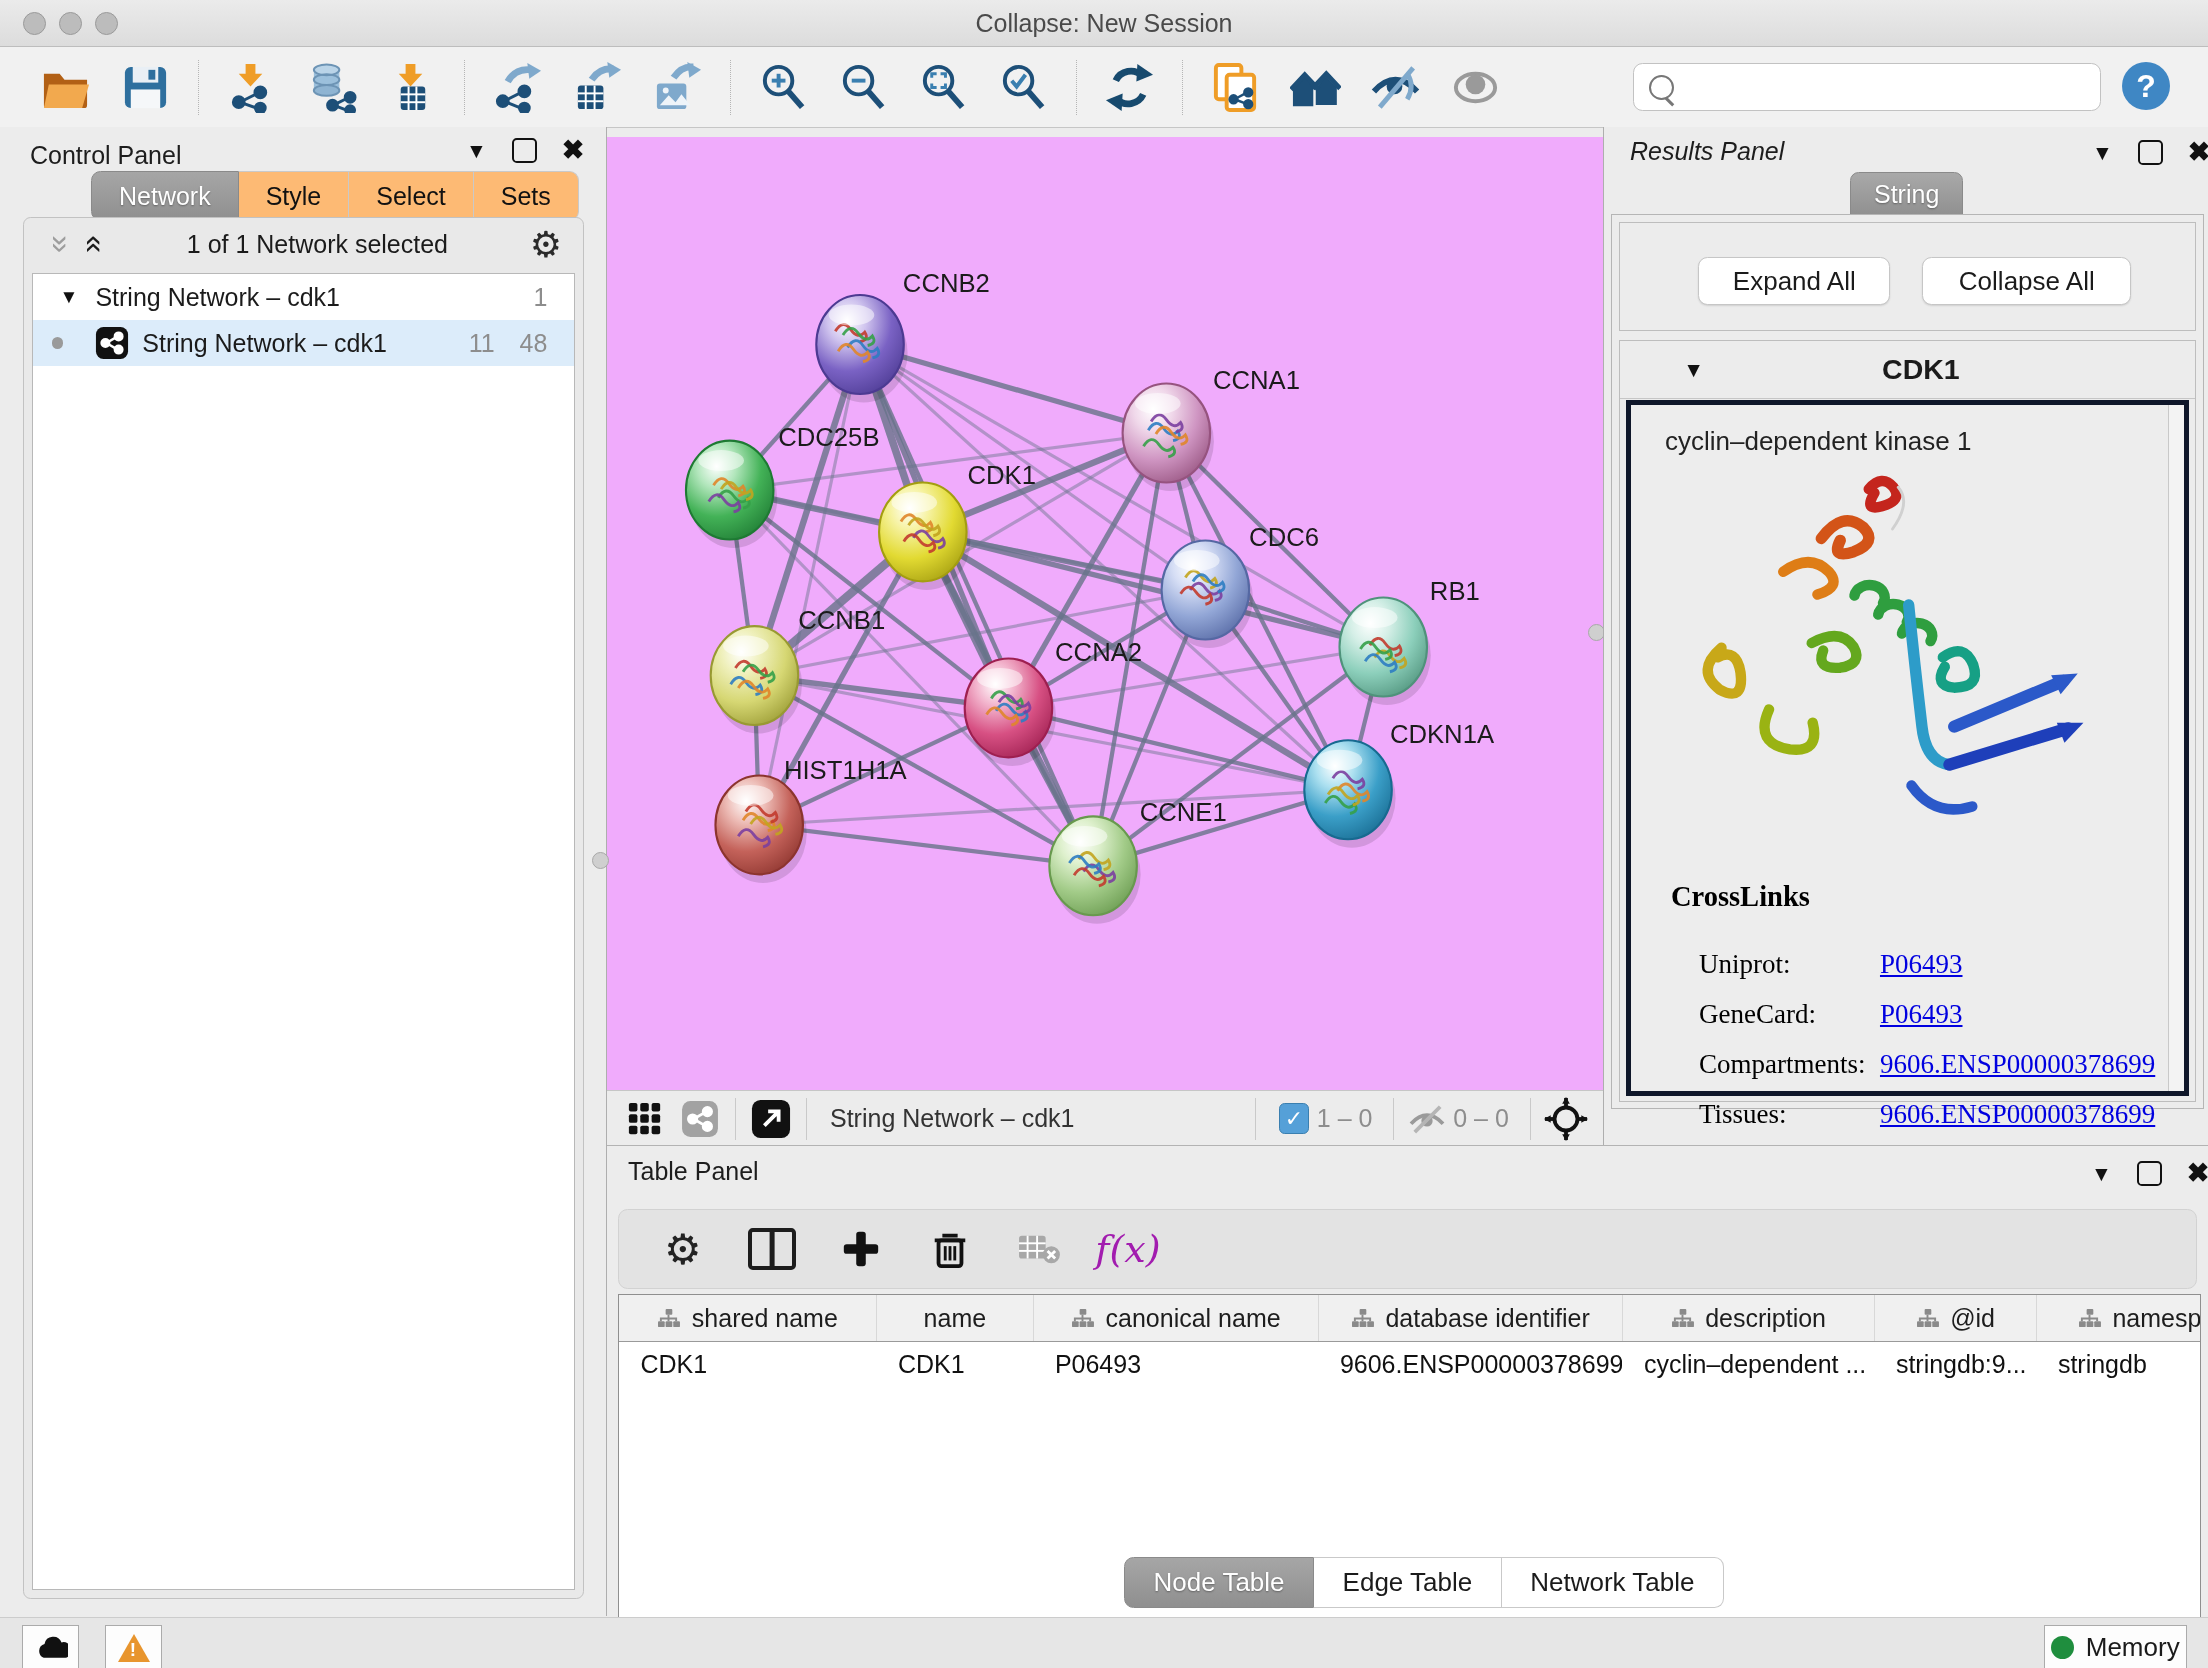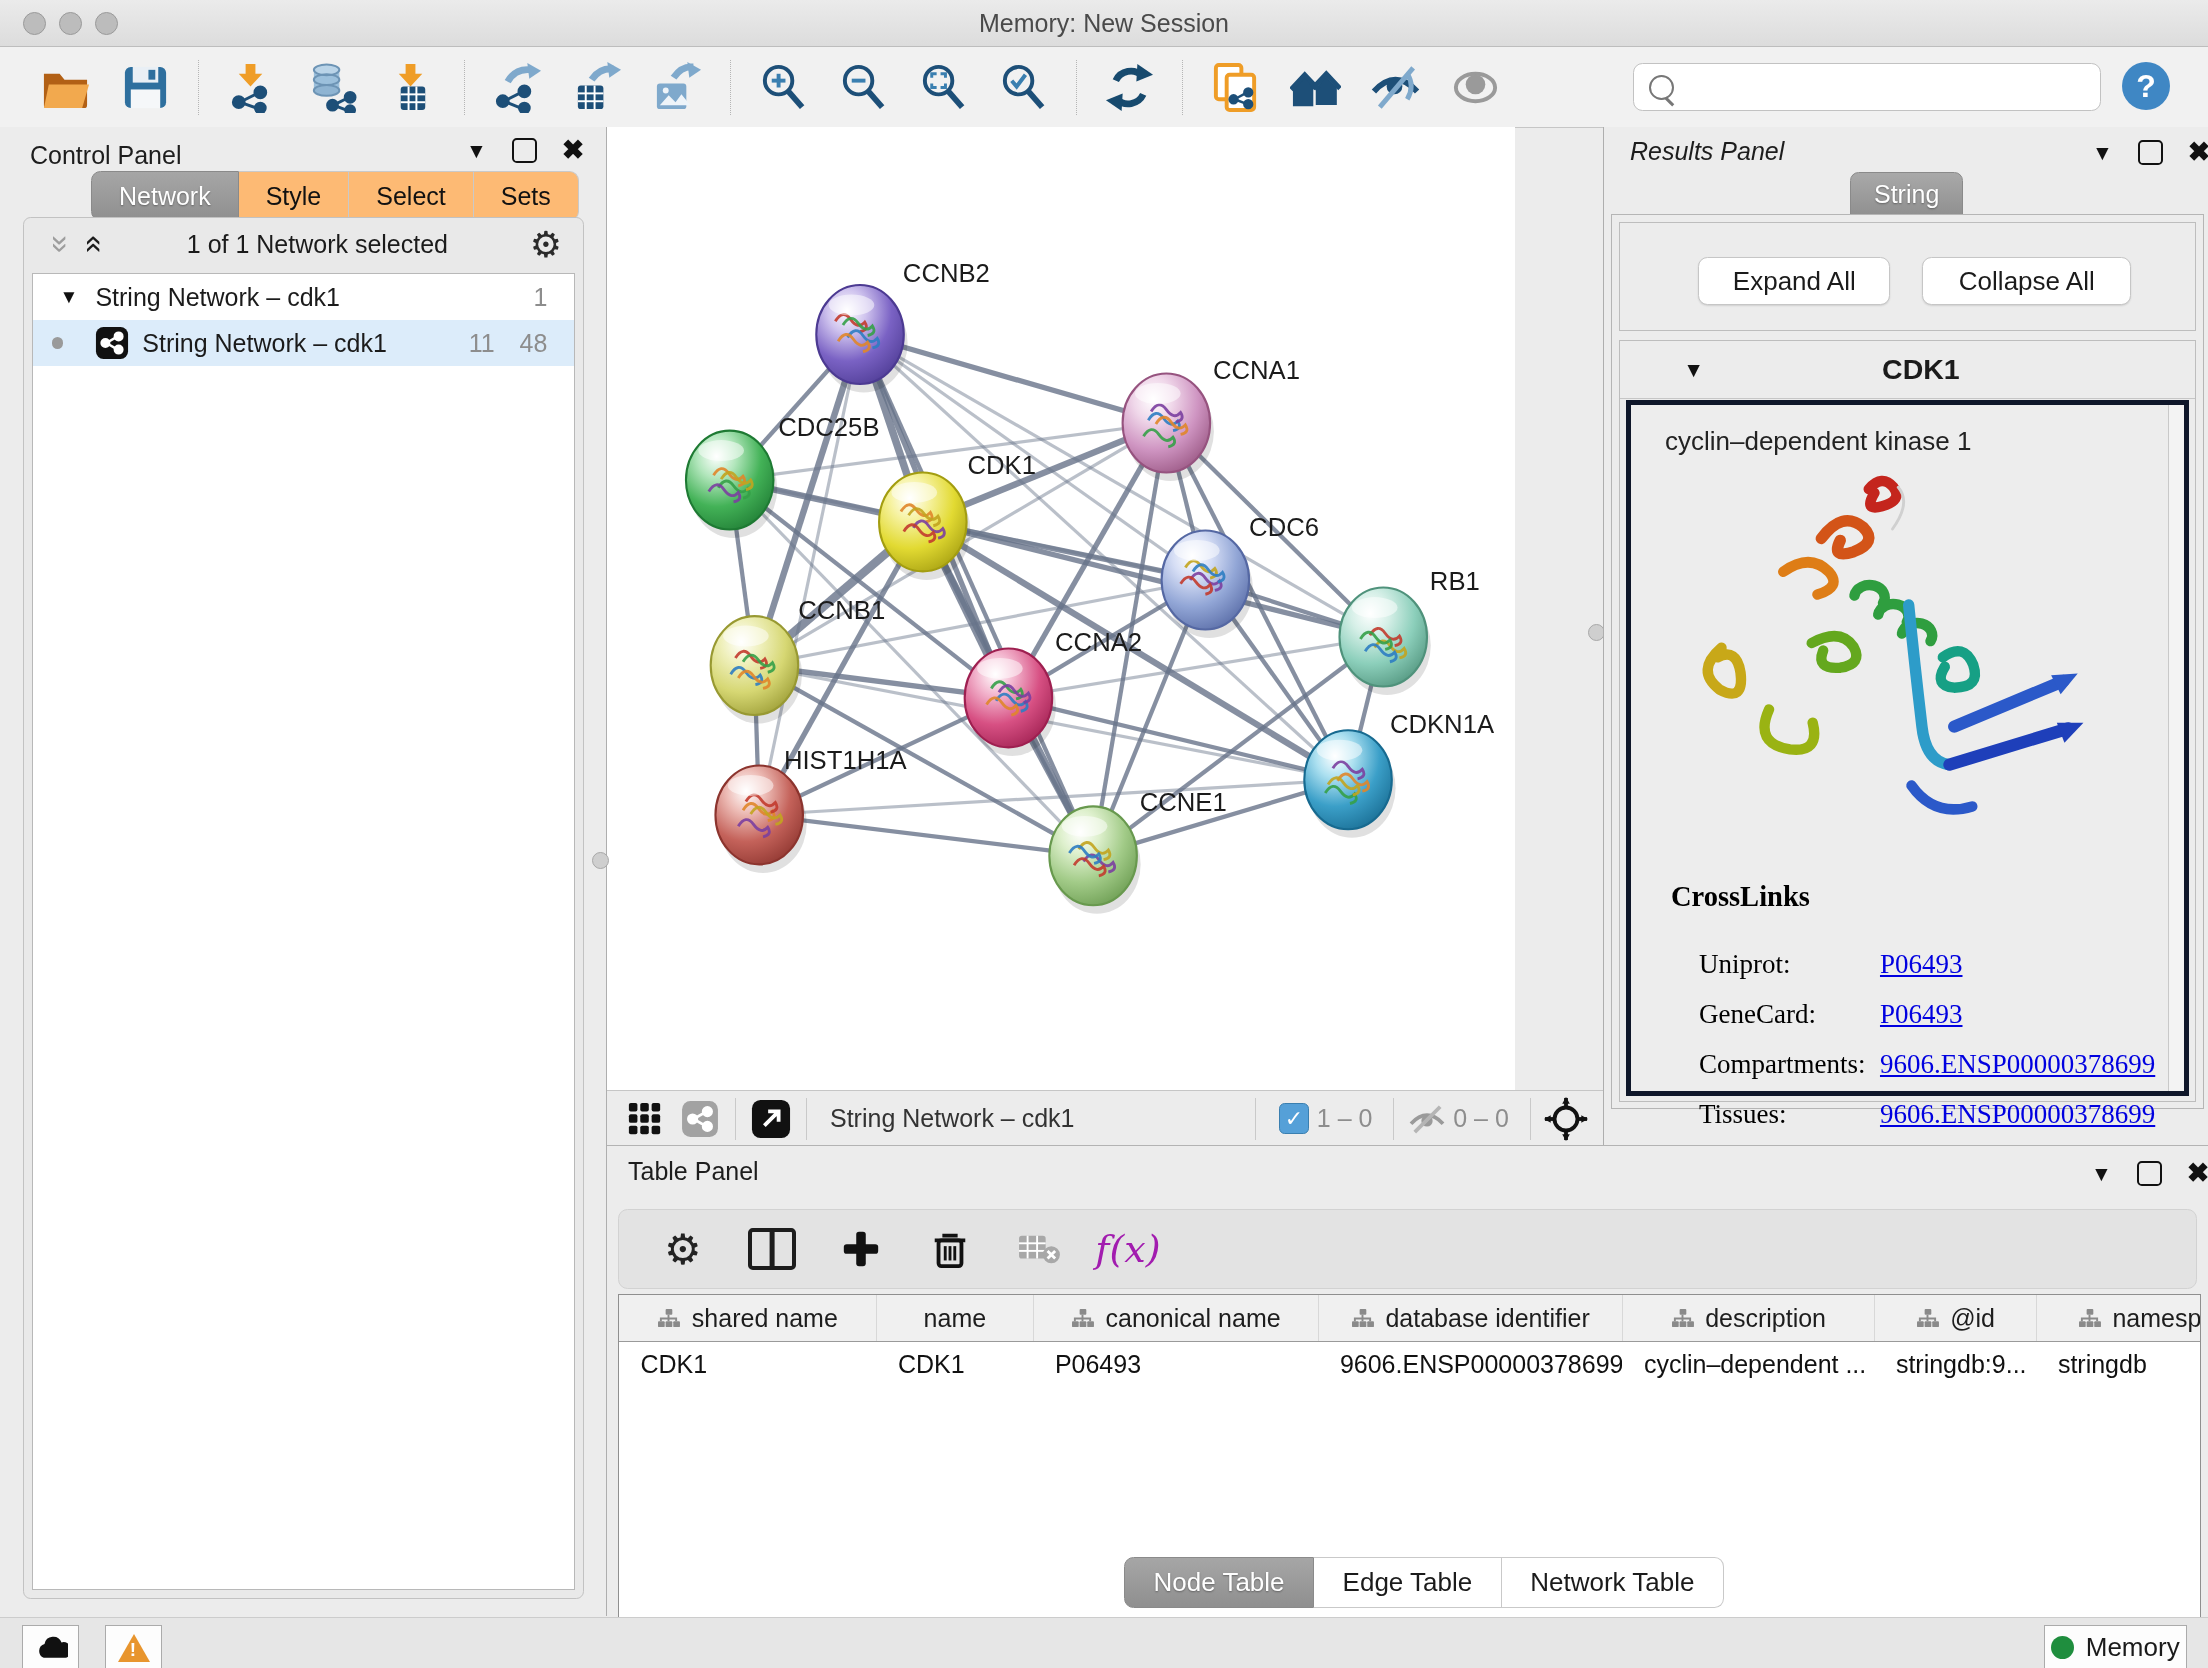--- a/index.html
+++ b/index.html
@@ -39,21 +39,21 @@
   .chev.up{color:#1b1b1b;margin-left:17px;}
   .cp-status-text{flex:1;text-align:center;font-size:25px;}
   .gear{font-size:36px;color:#2a2a2a;margin-right:21px;}
   .cp-list{position:absolute;left:7.6px;right:7.6px;top:55px;bottom:7.6px;background:#fff;border:1.9px solid #b8b8b8;}
   .tree-row{height:46px;display:flex;align-items:center;font-size:25px;}
   .tree-row .count{color:#8d8d8d;}
   .tree-row.selected{background:#dcecfa;}
   .tri{font-size:19px;color:#111;margin-left:27px;}
   .dot{width:11.4px;height:11.4px;border-radius:50%;background:#9a9a9a;margin-left:19px;}
   
-  .network-view{position:absolute;left:607px;top:127px;width:908px;height:963px;background:#ffffff;}
+  .network-view{position:absolute;left:607px;top:137px;width:996px;height:963px;background:#f0abfc;}
   .network-footer{position:absolute;left:607px;top:1090px;width:996px;height:55px;background:#ececec;border-top:1px solid #c6c6c6;display:flex;align-items:center;}
   .nf-sep{width:0;height:42px;border-left:1px solid #c9c9c9;margin:0 13.3px;flex:0 0 auto;}
   .nf-title{font-size:25px;color:#333;margin-left:9.5px;flex:1;}
   .nf-count{font-size:25px;color:#8d8d8d;margin:0 7.6px;}
   .nf-check{width:28.5px;height:28.5px;border-radius:5.7px;background:#55a0d8;border:1px solid #3a7fb0;color:#fff;font-size:22px;display:flex;align-items:center;justify-content:center;margin-left:9.5px;}
   .splitter-dot{position:absolute;width:15px;height:15px;border-radius:50%;background:#cfcfcf;border:1px solid #a8a8a8;}
   
   .results-panel{position:absolute;left:1603px;top:127px;width:606px;height:1018px;background:#ececec;border-left:1px solid #aeaeae;}
   .rp-header{position:absolute;left:26px;top:9.5px;font-style:italic;}
   .string-tab{position:absolute;left:246px;top:45px;height:42px;padding:0 23px;background:linear-gradient(#a9a9a9,#909090);border:1px solid #8a8a8a;border-radius:8.6px 8.6px 0 0;color:#fff;font-size:25px;line-height:42px;text-shadow:0 1px 1.9px rgba(0,0,0,.35);}
@@ -106,21 +106,21 @@
 </style>
 </head>
 <body>
 
 <div id="app">
 
   <div class="titlebar">
     <span class="traffic t1"></span>
     <span class="traffic t2"></span>
     <span class="traffic t3"></span>
-    <div class="win-title">Memory: New Session</div>
+    <div class="win-title">Collapse: New Session</div>
   </div>
 
   <div class="toolbar">
     <span class="tb-icon" style="margin-left:38px">
       <svg width="51" height="51" viewBox="0 0 52 52">
           <path d="M4 12 h16 l5 6 h23 v26 a3 3 0 0 1 -3 3 H7 a3 3 0 0 1 -3 -3 z" fill="#b26015"></path>
           <path d="M9 23 h41 l-7 24 H4 z" fill="#f2a94e"></path>
         </svg>
     </span>
     <span class="tb-icon">

